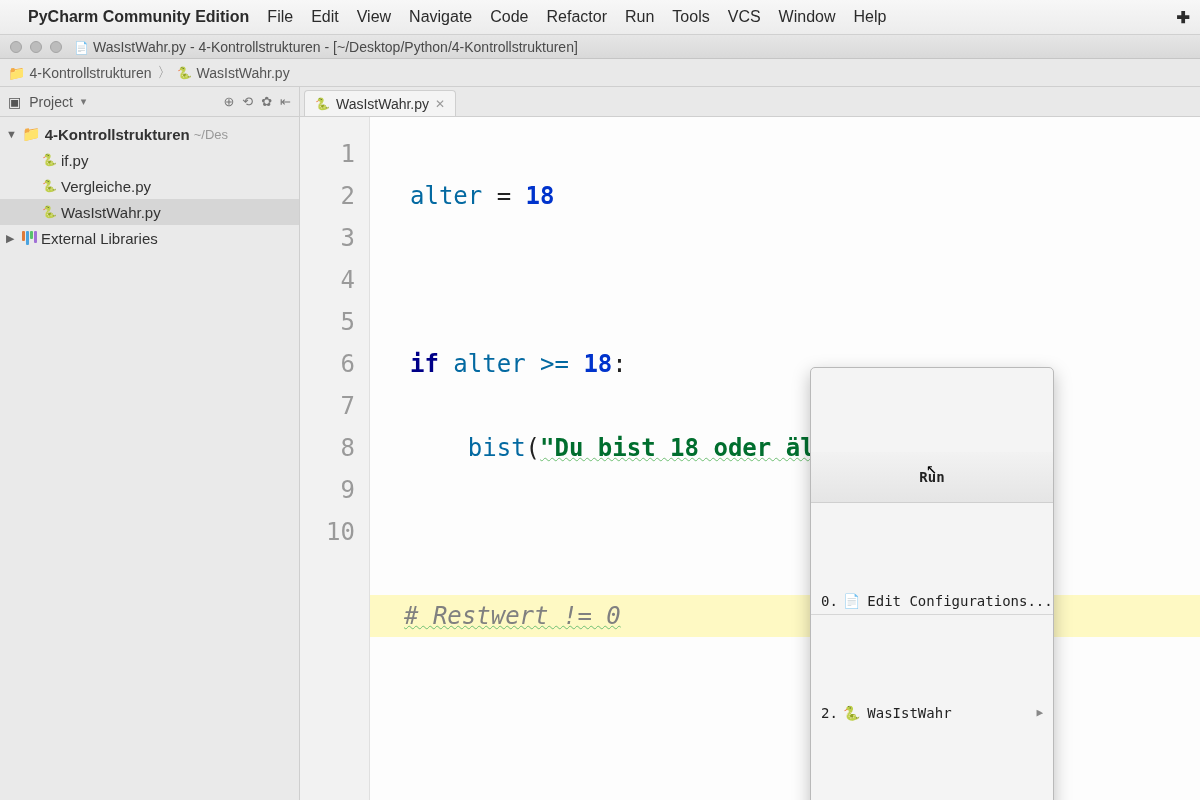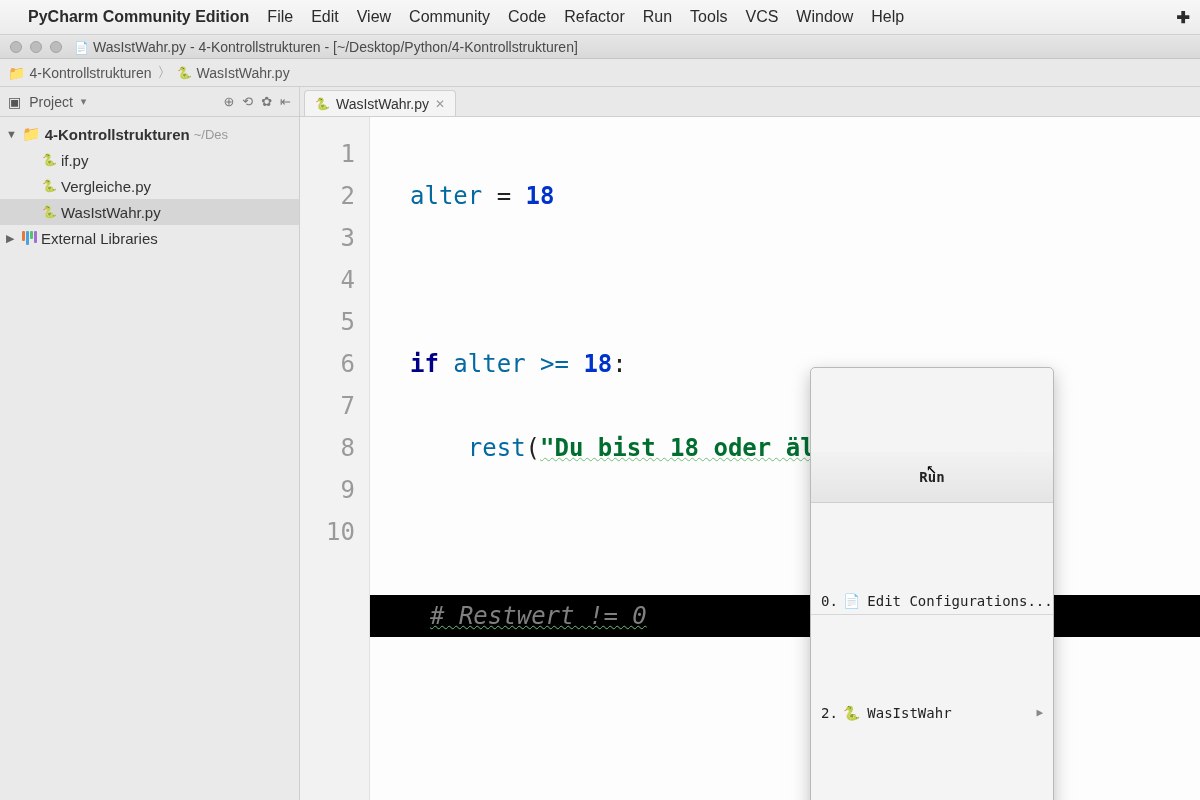--- a/index.html
+++ b/index.html
@@ -135,21 +135,21 @@
   .code {
     flex:1;
     padding:16px 0 0 40px;
     font-family: "Menlo","Consolas",monospace;
     font-size:24px;
     line-height:42px;
     white-space:pre;
     position:relative;
   }
   .code .line { height:42px; }
-  .code .line.hl { background:#000000; margin-left:-40px; padding-left:60px; width: calc(100% + 40px);}
+  .code .line.hl { background:#fef9c3; margin-left:-40px; padding-left:34px; width: calc(100% + 40px);}
   .kw { color:#000088; font-weight:bold;}
   .nm { color:#0033cc; font-weight:bold;}
   .fn { color:#0369a1;}
   .str { color:#006e2e; font-weight:bold;}
   .cm { color:#808080; font-style:italic;}
   .op { color:#222;}
   .wavy { text-decoration: underline wavy #6fbf73; text-decoration-thickness:1px;}
   
   .context-menu {
     position:absolute;
@@ -192,21 +192,21 @@
 </style>
 </head>
 <body>
 
 <div class="mac-menubar">
   <span class="apple-logo"></span>
   <span class="app-name">PyCharm Community Edition</span>
   <span class="menu-item">File</span>
   <span class="menu-item">Edit</span>
   <span class="menu-item">View</span>
-  <span class="menu-item">Community</span>
+  <span class="menu-item">Navigate</span>
   <span class="menu-item">Code</span>
   <span class="menu-item">Refactor</span>
   <span class="menu-item">Run</span>
   <span class="menu-item">Tools</span>
   <span class="menu-item">VCS</span>
   <span class="menu-item">Window</span>
   <span class="menu-item">Help</span>
   <span class="spacer"></span>
   <span>✚</span>
 </div>
@@ -297,21 +297,21 @@
       <div>6</div>
       <div>7</div>
       <div>8</div>
       <div>9</div>
       <div>10</div>
     </div>
     <div class="code">
 <div class="line"><span class="fn">alter</span><span class="op"> = </span><span class="nm">18</span></div>
 <div class="line"></div>
 <div class="line"><span class="kw">if</span><span class="fn"> alter &gt;= </span><span class="nm">18</span><span class="op">:</span></div>
-<div class="line"><span>    </span><span class="fn">rest</span><span class="op">(</span><span class="str wavy">"Du bist 18 oder älter"</span><span class="op">)</span></div>
+<div class="line"><span>    </span><span class="fn">bist</span><span class="op">(</span><span class="str wavy">"Du bist 18 oder älter"</span><span class="op">)</span></div>
 <div class="line"></div>
 <div class="line hl"><span class="cm wavy"># Restwert != 0</span></div>
 <div class="line"></div>
 
 
 
       
       <div class="context-menu">
         <div class="cm-title">Run</div>
         <div class="cm-row sep-below">

